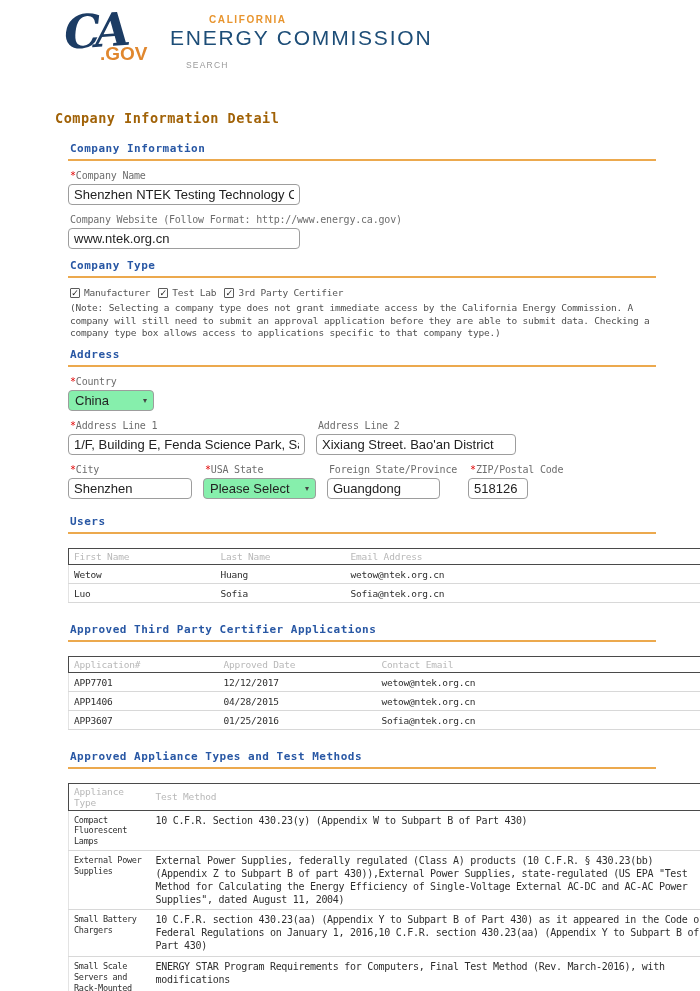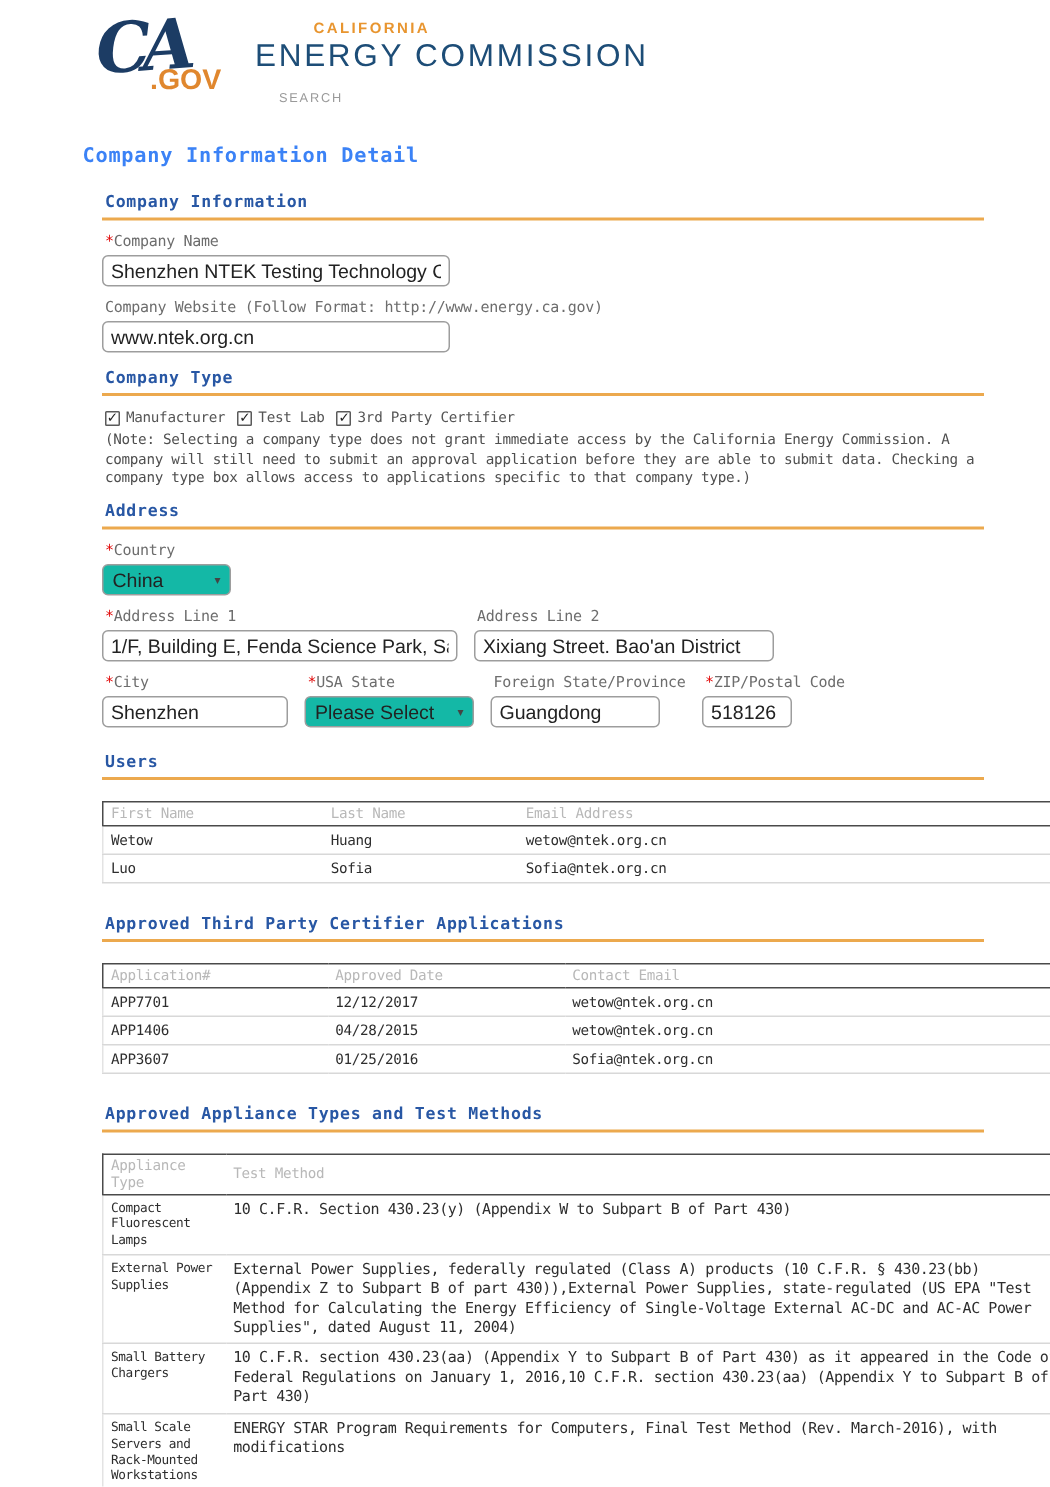--- a/index.html
+++ b/index.html
@@ -10,30 +10,30 @@
   .header { padding:10px 0 0 62px; height:78px; display:flex; }
   .logo { position:relative; width:86px; height:58px; flex:none; cursor:pointer; }
   .logo-ca { font:italic bold 46px "DejaVu Serif", serif; color:#1c3c64; position:absolute; left:2px; top:-6px; letter-spacing:-6px; transform:rotate(-4deg); }
   .logo-gov { position:absolute; left:38px; top:33px; font:bold 19px "Liberation Sans", sans-serif; color:#e0872e; letter-spacing:0; }
   .brand { padding-left:22px; padding-top:4px; }
   .brand-line1 { font:bold 10px "Liberation Sans", sans-serif; color:#e8952f; letter-spacing:1.6px;margin-left:39px; }
   .brand-line2 { font:21px "Liberation Sans", sans-serif; color:#1d4d77; letter-spacing:1.8px; margin-top:1px; }
   .search-label { font:8.5px "Liberation Sans", sans-serif; color:#9a9a9a; letter-spacing:1.2px; margin:10px 0 0 16px; }
 
   
-  .page-title { margin:18px 0 0 55px; font:bold 13.5px "DejaVu Sans Mono", monospace; color:#3b82f6; letter-spacing:0.5px; }
+  .page-title { margin:32px 0 0 55px; font:bold 13.5px "DejaVu Sans Mono", monospace; color:#a16207; letter-spacing:0.5px; }
 
   
   .content { margin-left:68px; width:588px; }
   .section-heading { margin-top:16px; font:bold 11px "DejaVu Sans Mono", monospace; color:#2857a4; letter-spacing:0.5px; padding:0 0 4px 2px; border-bottom:2px solid #eca94e; }
   .field-label { font:10px "DejaVu Sans Mono", monospace; color:#6d6d6d; margin:9px 0 3px 2px; letter-spacing:-0.2px; }
   .req { color:#e00000; }
   .text-input { display:block; border:1px solid #9d9d9d; border-radius:4px; height:21px; padding:1px 5px; font:13px "Liberation Sans", sans-serif; color:#222; background:#fff; outline:none; }
   .w-name { width:232px; }
-  .select-box { display:inline-flex; align-items:center; justify-content:space-between; border:1px solid #9d9d9d; border-radius:4px; height:21px; padding:1px 6px; font:13px "Liberation Sans", sans-serif; color:#222; background:#14b8a6; cursor:pointer; }
+  .select-box { display:inline-flex; align-items:center; justify-content:space-between; border:1px solid #9d9d9d; border-radius:4px; height:21px; padding:1px 6px; font:13px "Liberation Sans", sans-serif; color:#222; background:#86efac; cursor:pointer; }
   .select-arrow { font-size:8px; color:#444; margin-left:8px; }
 
   
   .cb-row { margin:9px 0 4px 2px; display:flex; align-items:center; }
   .cb-item { display:flex; align-items:center; margin-right:8px; }
   .cb-box { width:10px; height:10px; border:1px solid #5a5a5a; border-radius:1px; background:#fdfdfd; font:bold 9px "DejaVu Sans", sans-serif; color:#222; line-height:9px; text-align:center; margin-right:4px; cursor:pointer; }
   .cb-label { font:9.5px "DejaVu Sans Mono", monospace; color:#555; letter-spacing:-0.2px; }
   .note { font:9.5px "DejaVu Sans Mono", monospace; color:#4f4f4f; line-height:1.32; letter-spacing:-0.2px; margin:4px 0 0 2px; }
 
   

